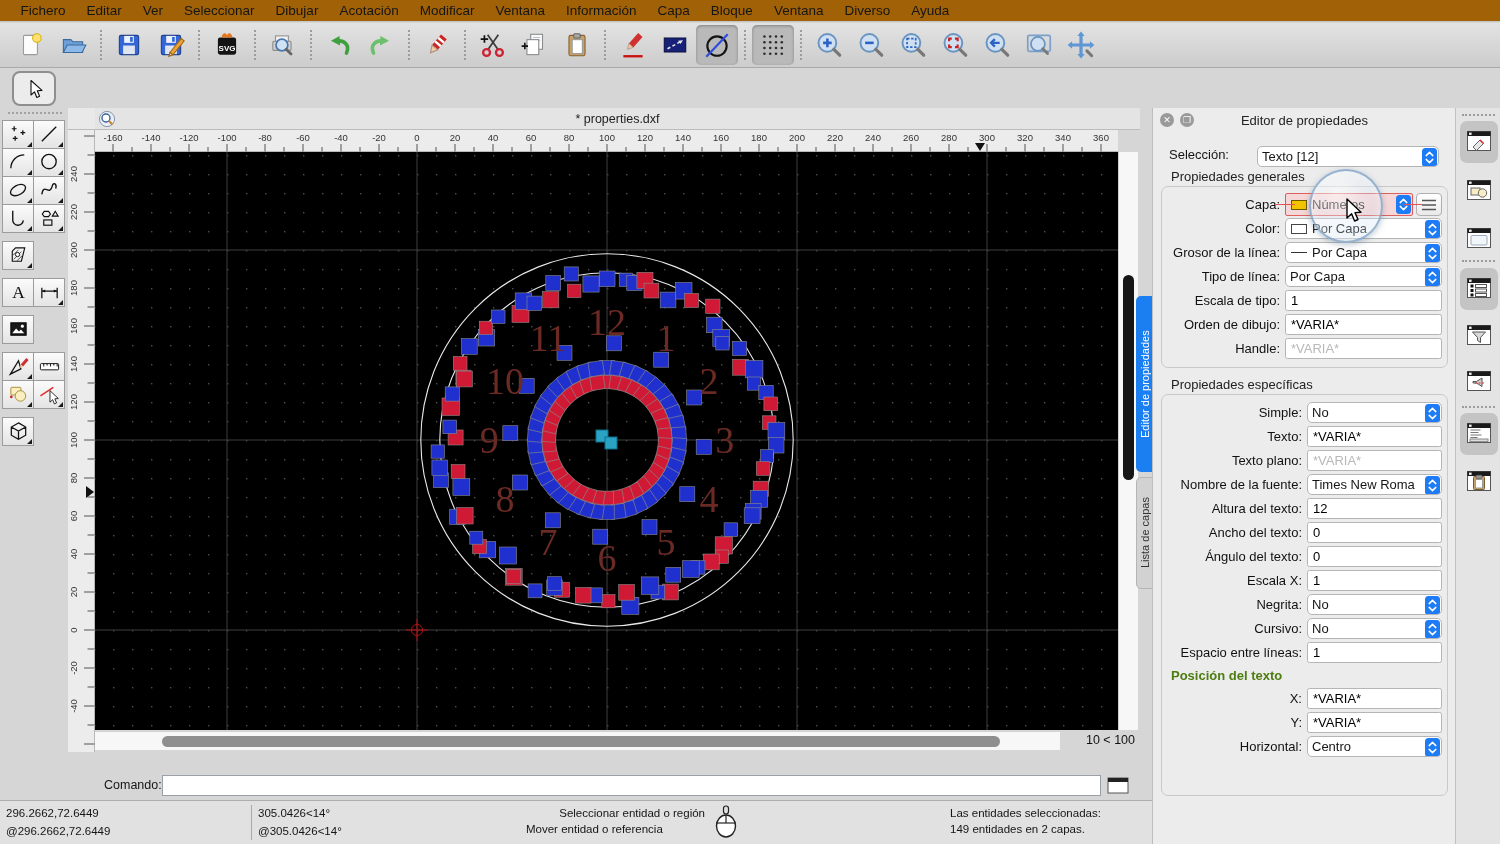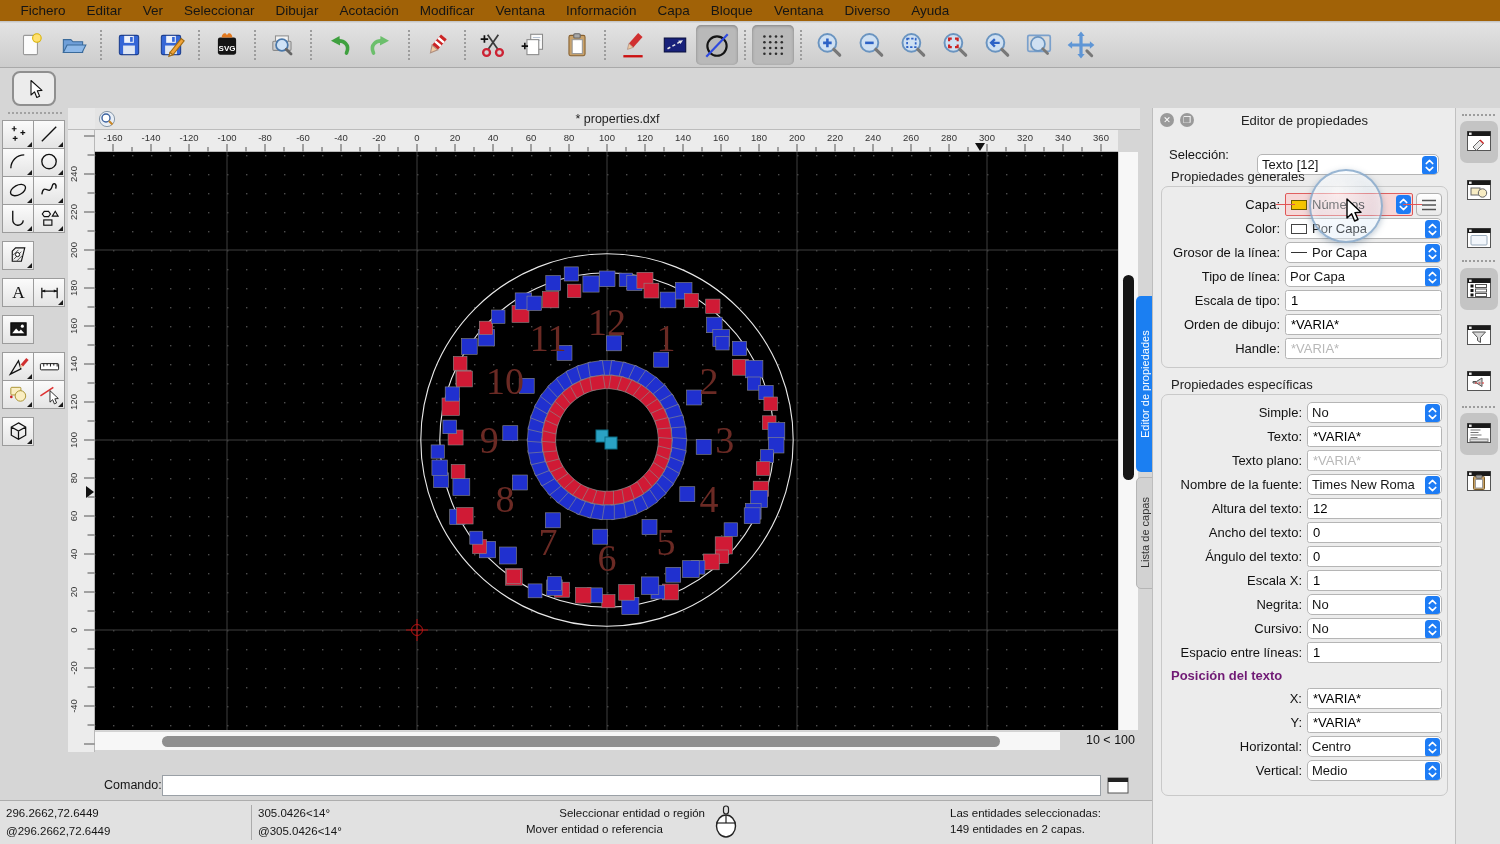--- a/index.html
+++ b/index.html
@@ -63,38 +63,38 @@
   .vtext{writing-mode:vertical-rl;transform:rotate(180deg);width:100%;height:100%;
          display:flex;align-items:center;justify-content:center;white-space:nowrap}
   #tab-props{top:296px;height:176px;background:#1b7ff2;color:#fff}
   #tab-layers{top:477px;height:112px;background:#d2d2d2;color:#333;border:1px solid #b5b5b5}
   
   #panel{position:absolute;left:1152px;top:108px;width:303px;height:736px;background:#ececec;border-left:1px solid #bdbdbd;font-size:13px}
   .pcirc{position:absolute;top:5px;width:14px;height:14px;border-radius:50%;background:#9a9a9a;color:#fff;
          font-size:9px;line-height:14px;text-align:center}
   #panel-title{position:absolute;left:0;top:5px;width:303px;text-align:center;color:#222}
   #sel-label{position:absolute;left:16px;top:39px}
-  #sel-field{position:absolute;left:104px;top:46px;width:182px}
+  #sel-field{position:absolute;left:104px;top:38px;width:182px}
   .sec-label{position:absolute;left:18px;color:#222}
   .gbox{position:absolute;left:8px;width:287px;border:1px solid #c9c9c9;border-radius:7px;padding:6px 5px}
   .prow{display:flex;align-items:center;height:23px;margin-bottom:1px}
   .plabel{text-align:right;padding-right:5px;color:#111;white-space:nowrap}
   .g1 .plabel{flex:0 0 118px}
   .g2 .plabel{flex:0 0 140px}
   .pfield{flex:1;position:relative;height:21px;background:#fff;border:1px solid #b5b5b5;border-radius:5px;
           display:flex;align-items:center;padding:0 4px;overflow:hidden;white-space:nowrap}
   .pfield.inputlike{border-radius:2.5px}
   .pfield.sel{padding-right:19px}
   .pfield input{border:none;outline:none;width:100%;font:inherit;background:transparent;padding:0 1px}
   .muted input{color:#b8b8b8}
   .stepper{position:absolute;right:1.5px;top:0.5px;display:flex}
   .swatch{width:16px;height:10px;margin:0 5px 0 1px;border:1px solid #6a5a00;background:#f5c400;flex:0 0 auto}
   .swatch.outline{background:#fff;border:1px solid #444}
   .lineswatch{width:16px;height:0;border-top:1.6px solid #333;margin:0 5px 0 1px;flex:0 0 auto}
-  .phead{font-weight:bold;height:22px;line-height:22px;padding-left:4px;color:#701a75}
+  .phead{font-weight:bold;height:22px;line-height:22px;padding-left:4px;color:#4d7c0f}
   .capa-hl{flex:1;position:relative;display:flex;align-items:center;height:23px;background:#f6d7d7;
            border:1px solid #e06060;border-radius:2px;padding:0 4px;padding-right:19px}
   .fidmark{position:absolute;width:19px;height:19px;top:1px;pointer-events:none}
   .fidmark::before{content:"";position:absolute;left:0;right:0;top:9px;height:1px;background:#e05555}
   .fidmark::after{content:"";position:absolute;top:0;bottom:0;left:9px;width:1px;background:#e05555}
   .hamburger{flex:0 0 auto;width:26px;height:23px;margin-left:3px;background:linear-gradient(#fff,#e9e9e9);
              border:1px solid #b0b0b0;border-radius:4px;display:flex;align-items:center;justify-content:center}
   
   #dock{position:absolute;left:1455px;top:108px;width:45px;height:736px;background:#e4e4e4;border-left:1px solid #c0c0c0}
   .dock-btn{position:absolute;left:3.5px;width:38px;height:42px;display:flex;align-items:center;justify-content:center}
@@ -1065,32 +1065,20 @@
           <span class="pfield sel">
             <span>Centro</span>
             <span class="stepper">
               <svg width="15" height="19" viewBox="0 0 15 19">
                 <rect width="15" height="19" rx="3.5" fill="#1d7cf5"></rect>
                 <path d="M4.2 7.6 L7.5 4.4 L10.8 7.6 M4.2 11.4 L7.5 14.6 L10.8 11.4" stroke="#fff" stroke-width="1.5" fill="none" stroke-linecap="round" stroke-linejoin="round"></path>
               </svg>
             </span>
           </span>
         </div>
-        <div class="prow">
-          <span class="plabel">Vertical:</span>
-          <span class="pfield sel">
-            <span>Medio</span>
-            <span class="stepper">
-              <svg width="15" height="19" viewBox="0 0 15 19">
-                <rect width="15" height="19" rx="3.5" fill="#1d7cf5"></rect>
-                <path d="M4.2 7.6 L7.5 4.4 L10.8 7.6 M4.2 11.4 L7.5 14.6 L10.8 11.4" stroke="#fff" stroke-width="1.5" fill="none" stroke-linecap="round" stroke-linejoin="round"></path>
-              </svg>
-            </span>
-          </span>
-        </div>
       </div>
   </div>
 
   <div id="dock">
       <div class="dock-sep" style="top: 6px;"></div>
       <div class="dock-sep" style="top: 152px;"></div>
       <div class="dock-sep" style="top: 298px;"></div>
       <span class="dock-btn pressed" style="top: 13px;">
         <svg viewBox="0 0 28 28" width="30" height="28">
           <rect x="2.5" y="3.5" width="23" height="19" fill="#fff" stroke="#555"></rect>

